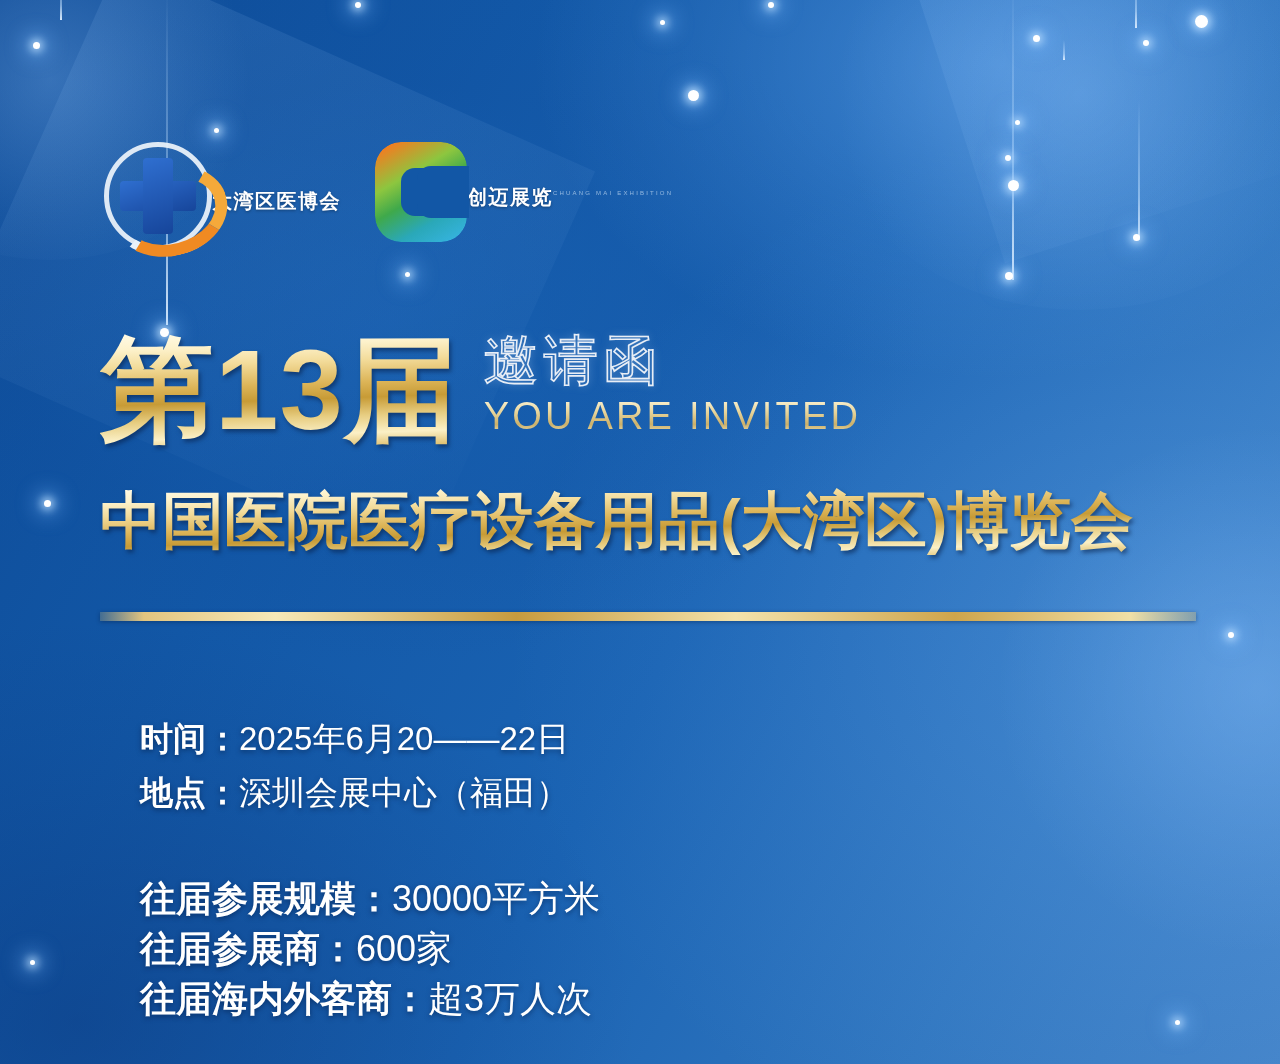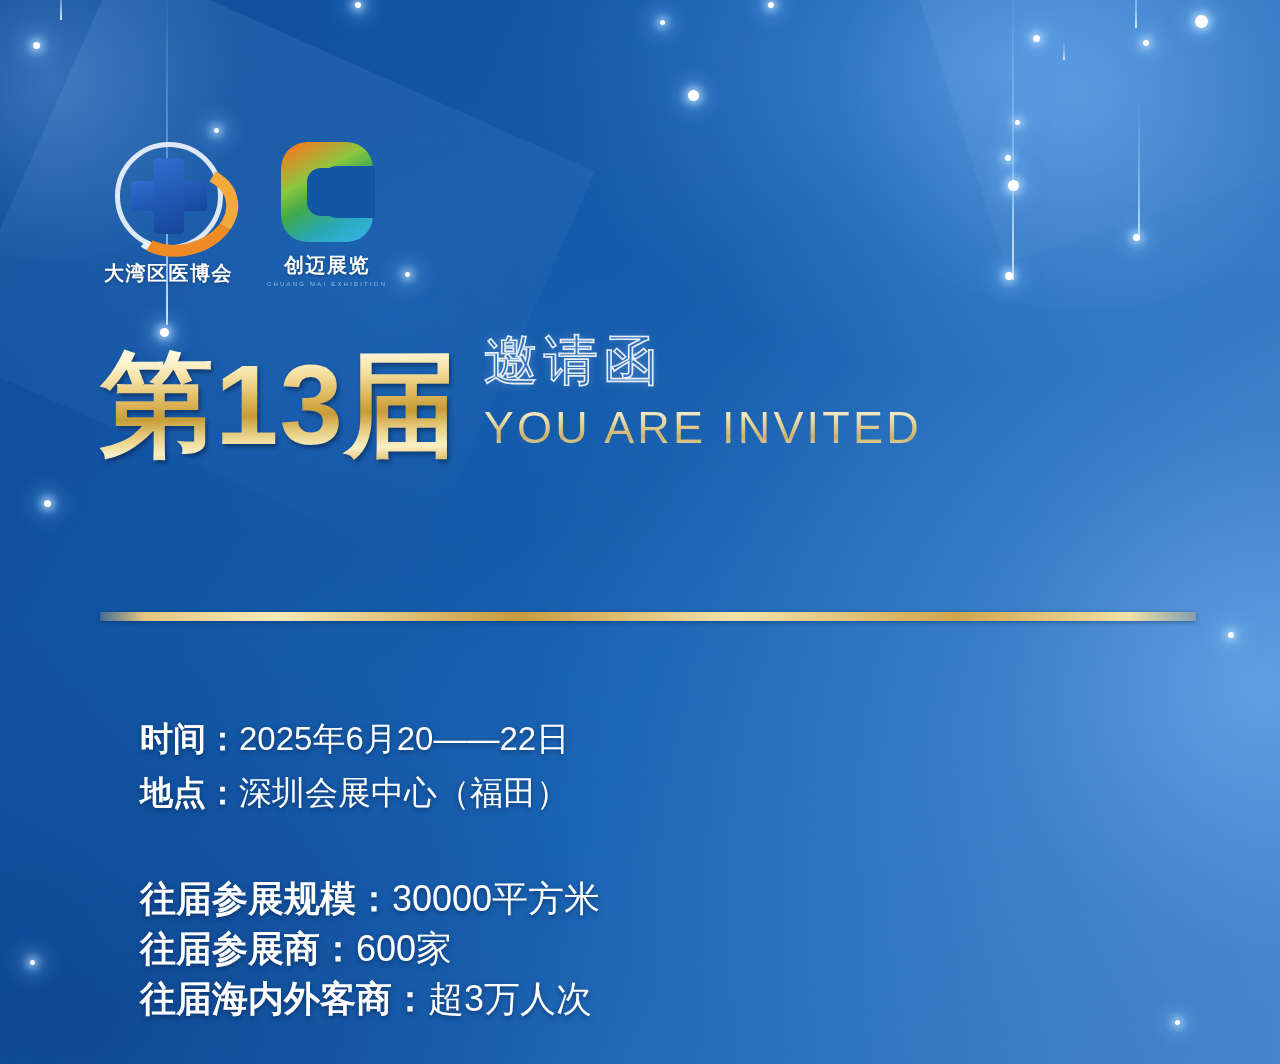--- a/index.html
+++ b/index.html
@@ -51,21 +51,21 @@
 
   
   .logo-row {
     position: absolute;
     left: 104px;
     top: 142px;
     display: flex;
     align-items: flex-start;
     gap: 34px;
   }
-  .logo-block { display: flex; flex-direction: column; align-items: center; }
+  .logo-block { display: flex; flex-direction: row; align-items: center; }
 
   .logo-mark-a {
     position: relative;
     width: 108px; height: 108px;
   }
   .logo-mark-a .ring {
     position: absolute; inset: 0;
     border-radius: 50%;
     border: 5px solid #eef4fb;
     box-sizing: border-box;
@@ -187,22 +187,22 @@
     line-height: 1.05;
     font-weight: 400;
     letter-spacing: 6px;
     color: transparent;
     -webkit-text-fill-color: transparent;
     -webkit-text-stroke: 1.6px #e8eef6;
     text-shadow: 0 0 10px rgba(200,225,255,0.35);
     white-space: nowrap;
   }
   .invite-en {
-    margin-top: 16px;
-    font-size: 45px;
+    margin-top: 8px;
+    font-size: 38px;
     line-height: 1;
     font-weight: 400;
     letter-spacing: 3.2px;
     background: linear-gradient(180deg, #fdf7df 0%, #e7d49a 40%, #cbb06a 72%, #f2e7bd 100%);
     -webkit-background-clip: text;
     background-clip: text;
     color: transparent;
     -webkit-text-fill-color: transparent;
     white-space: nowrap;
   }
@@ -336,20 +336,21 @@
   </div>
 
   <div class="headline-row">
     <div class="edition gold-text">第13届</div>
     <div class="invite-block">
       <div class="invite-cn">邀请函</div>
       <div class="invite-en">YOU ARE INVITED</div>
     </div>
   </div>
 
+  <div class="main-title gold-text">中国医院医疗设备用品(大湾区)博览会</div>
 
   <div class="divider"></div>
 
   <div class="info-block">
     <div class="info-line">
       <span class="label">时间：</span><span class="value">2025年6月20——22日</span>
     </div>
     <div class="info-line">
       <span class="label">地点：</span><span class="value">深圳会展中心（福田）</span>
     </div>

